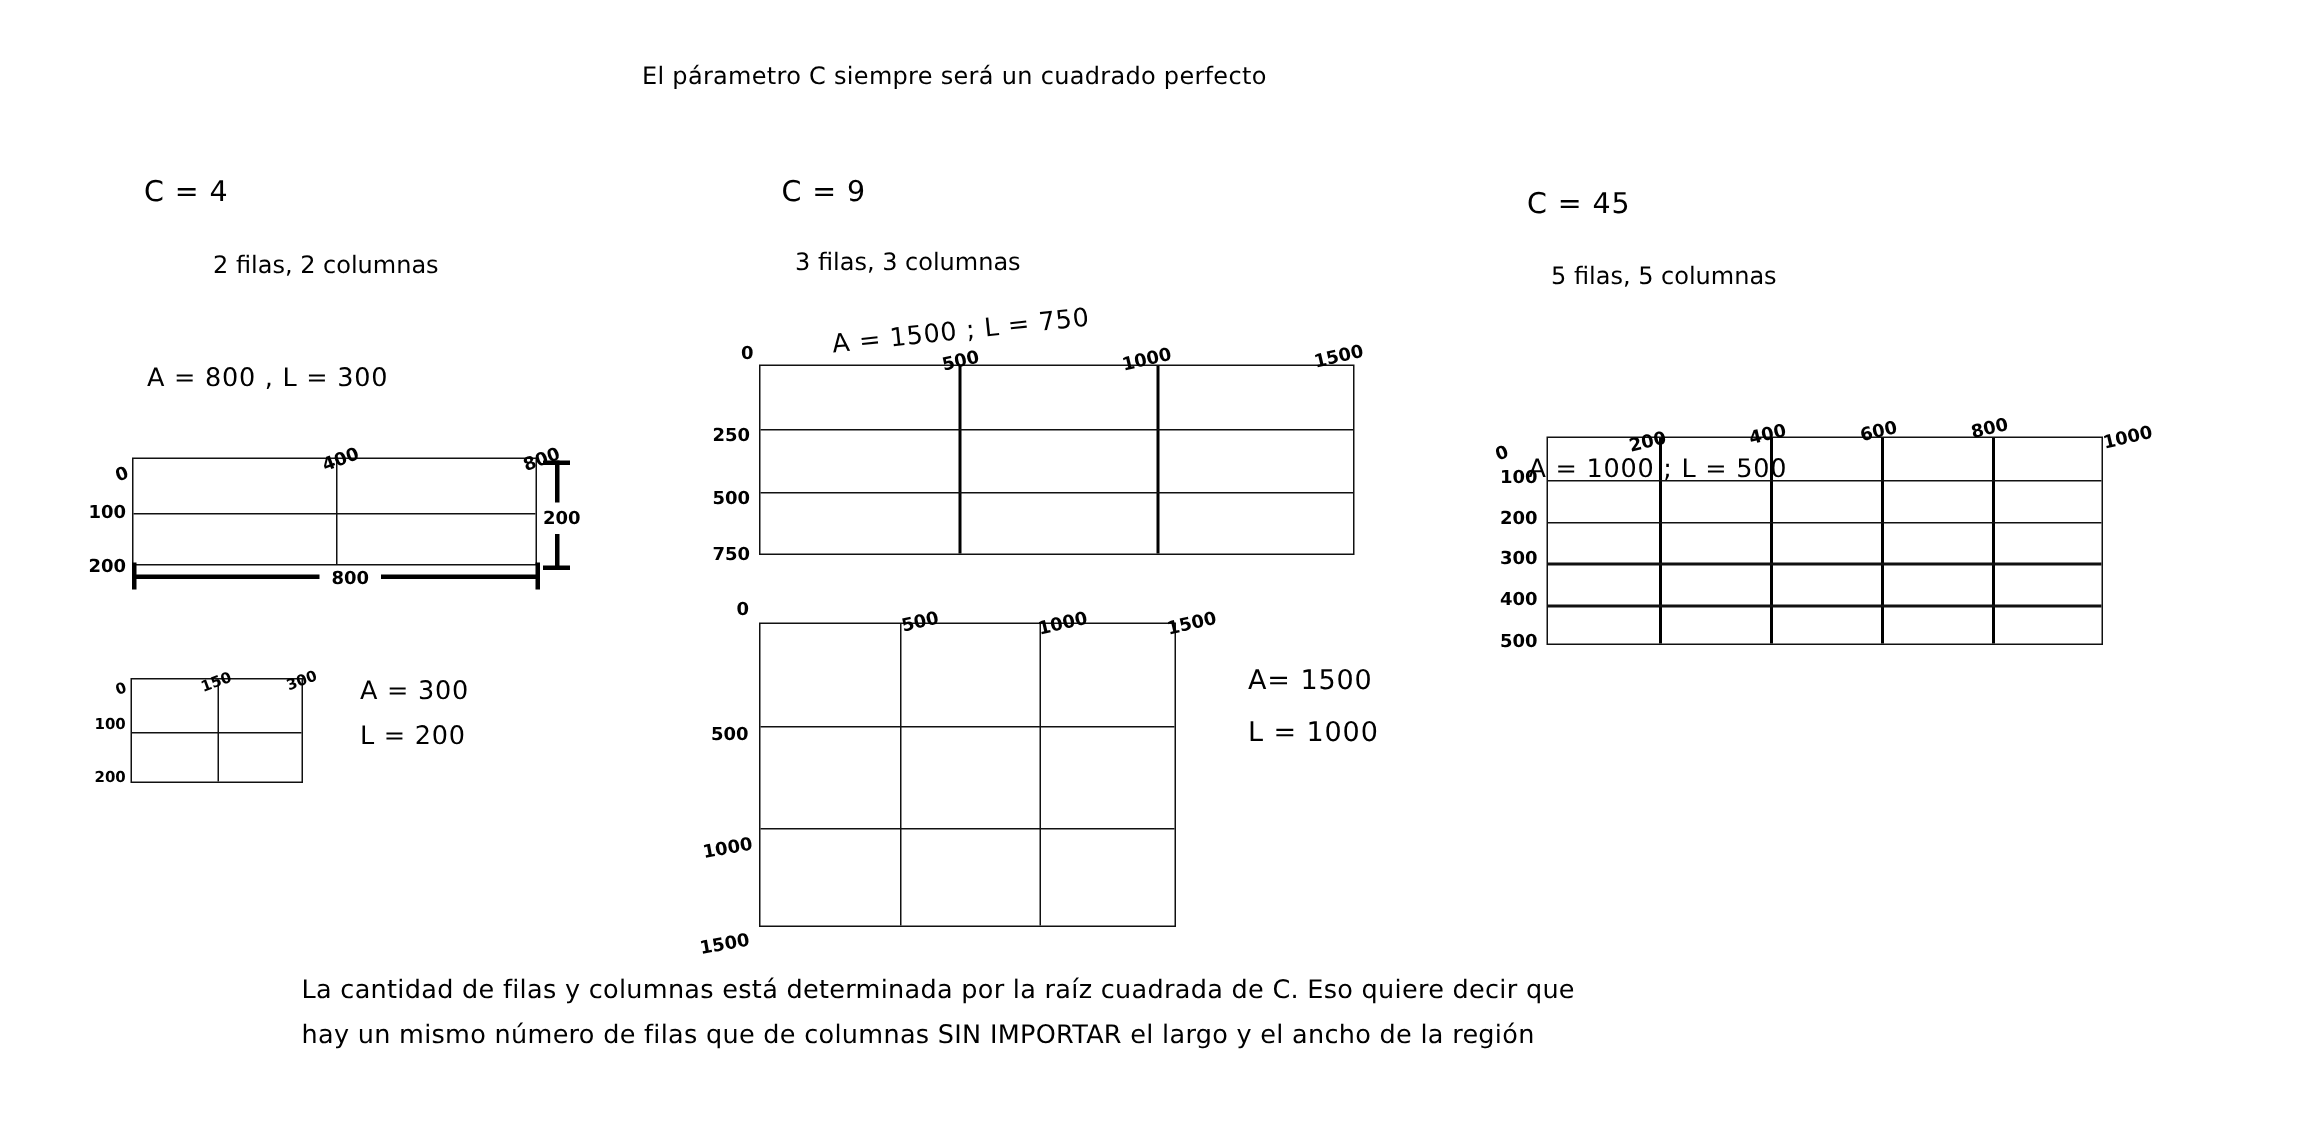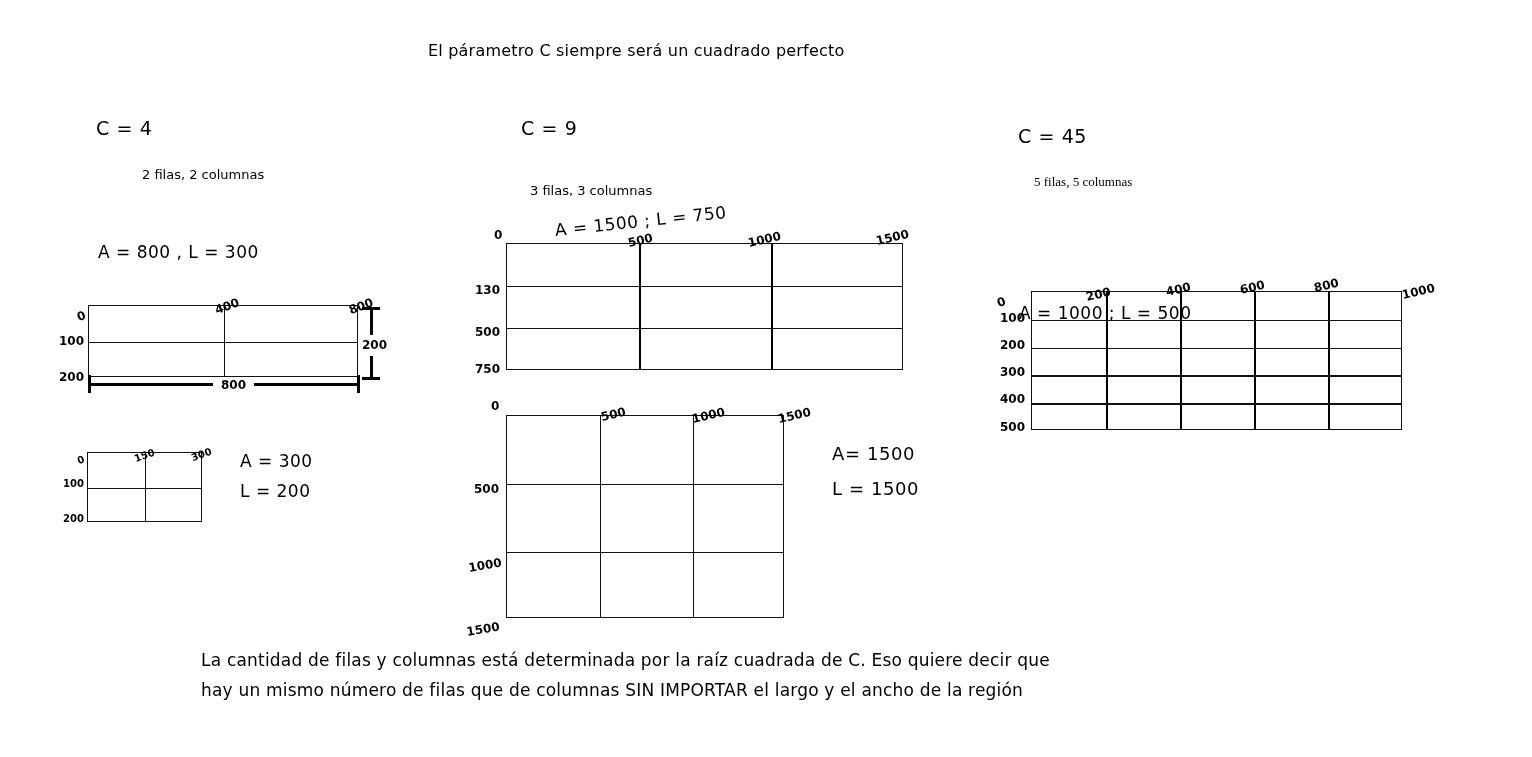--- a/index.html
+++ b/index.html
@@ -24,21 +24,21 @@
   }
   .title {
     font-size: 16px;
     letter-spacing: 0.2px;
   }
   .caseheader {
     font-size: 19px;
     letter-spacing: 0.6px;
   }
   .casesub {
-    font-size: 13px;
+    font-size: 16px;
   }
   .formula {
     font-size: 17px;
     letter-spacing: 0.5px;
   }
   .formula-big {
     font-size: 18px;
     letter-spacing: 0.6px;
   }
   .tick {
@@ -113,56 +113,56 @@
   </div>
   <div class="txt tick-sm rot-a" style="left:80px; top:455px;">0</div>
   <div class="txt tick-sm rot-a" style="left:137px; top:453px;">150</div>
   <div class="txt tick-sm rot-a" style="left:194px; top:452px;">300</div>
   <div class="txt tick-sm" style="left:63px; top:478px;">100</div>
   <div class="txt tick-sm" style="left:63px; top:513px;">200</div>
   <div class="txt formula" style="left:240px; top:451px;">A = 300</div>
   <div class="txt formula" style="left:240px; top:481px;">L = 200</div>
 
   <div class="txt caseheader" style="left:521px; top:117px;">C = 9</div>
-  <div class="txt casesub" style="left:530px; top:183px;">3 filas, 3 columnas</div>
+  <div class="txt casesub" style="left:530px; top:165px;">3 filas, 3 columnas</div>
 
   <div class="txt formula rot-d" style="left:556px; top:220px;">A = 1500 ;  L = 750</div>
 
   <div class="grid" style="left:506px; top:243px; width:397px; height:127px;">
     <div class="gl-v gl-thick" style="left:132px;"></div>
     <div class="gl-v gl-thick" style="left:264px;"></div>
     <div class="gl-h" style="top:42px;"></div>
     <div class="gl-h" style="top:84px;"></div>
   </div>
   <div class="txt tick" style="left:494px; top:228px;">0</div>
   <div class="txt tick rot-b" style="left:630px; top:236px;">500</div>
   <div class="txt tick rot-b" style="left:750px; top:236px;">1000</div>
   <div class="txt tick rot-b" style="left:878px; top:234px;">1500</div>
-  <div class="txt tick" style="left:475px; top:283px;">130</div>
+  <div class="txt tick" style="left:475px; top:283px;">250</div>
   <div class="txt tick" style="left:475px; top:325px;">500</div>
   <div class="txt tick" style="left:475px; top:362px;">750</div>
 
   <div class="grid" style="left:506px; top:415px; width:278px; height:203px;">
     <div class="gl-v" style="left:93px;"></div>
     <div class="gl-v" style="left:186px;"></div>
     <div class="gl-h" style="top:68px;"></div>
     <div class="gl-h" style="top:136px;"></div>
   </div>
   <div class="txt tick" style="left:491px; top:399px;">0</div>
   <div class="txt tick rot-b" style="left:603px; top:410px;">500</div>
   <div class="txt tick rot-b" style="left:694px; top:412px;">1000</div>
   <div class="txt tick rot-b" style="left:780px; top:412px;">1500</div>
   <div class="txt tick" style="left:474px; top:482px;">500</div>
   <div class="txt tick rot-c" style="left:470px; top:561px;">1000</div>
   <div class="txt tick rot-c" style="left:468px; top:625px;">1500</div>
   <div class="txt formula-big" style="left:832px; top:443px;">A= 1500</div>
-  <div class="txt formula-big" style="left:832px; top:478px;">L = 1500</div>
+  <div class="txt formula-big" style="left:832px; top:478px;">L = 1000</div>
 
   <div class="txt caseheader" style="left:1018px; top:125px;">C = 45</div>
-  <div class="txt casesub" style="left:1034px; top:174px;font-family:Liberation Serif, serif;">5 filas, 5 columnas</div>
+  <div class="txt casesub" style="left:1034px; top:174px;">5 filas, 5 columnas</div>
   <div class="txt formula" style="left:1019px; top:255px;margin-top:48px;">A = 1000 ;  L = 500</div>
 
   <div class="grid" style="left:1031px; top:291px; width:371px; height:139px;">
     <div class="gl-v gl-thick" style="left:74px;"></div>
     <div class="gl-v gl-thick" style="left:148px;"></div>
     <div class="gl-v gl-thick" style="left:222px;"></div>
     <div class="gl-v gl-thick" style="left:296px;"></div>
     <div class="gl-h" style="top:27.8px;"></div>
     <div class="gl-h" style="top:55.6px;"></div>
     <div class="gl-h" style="top:83.4px;"></div>

